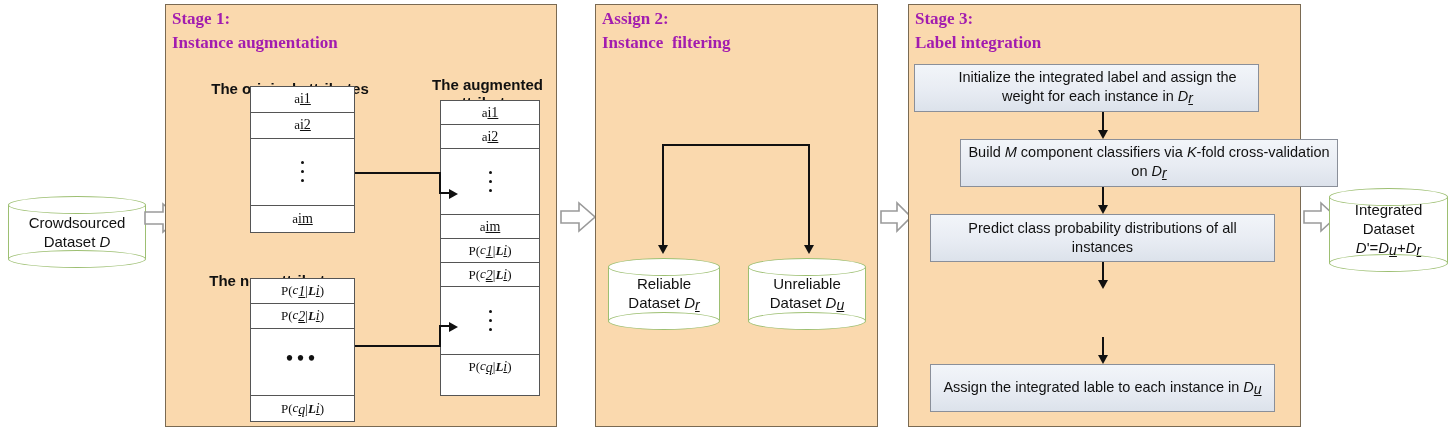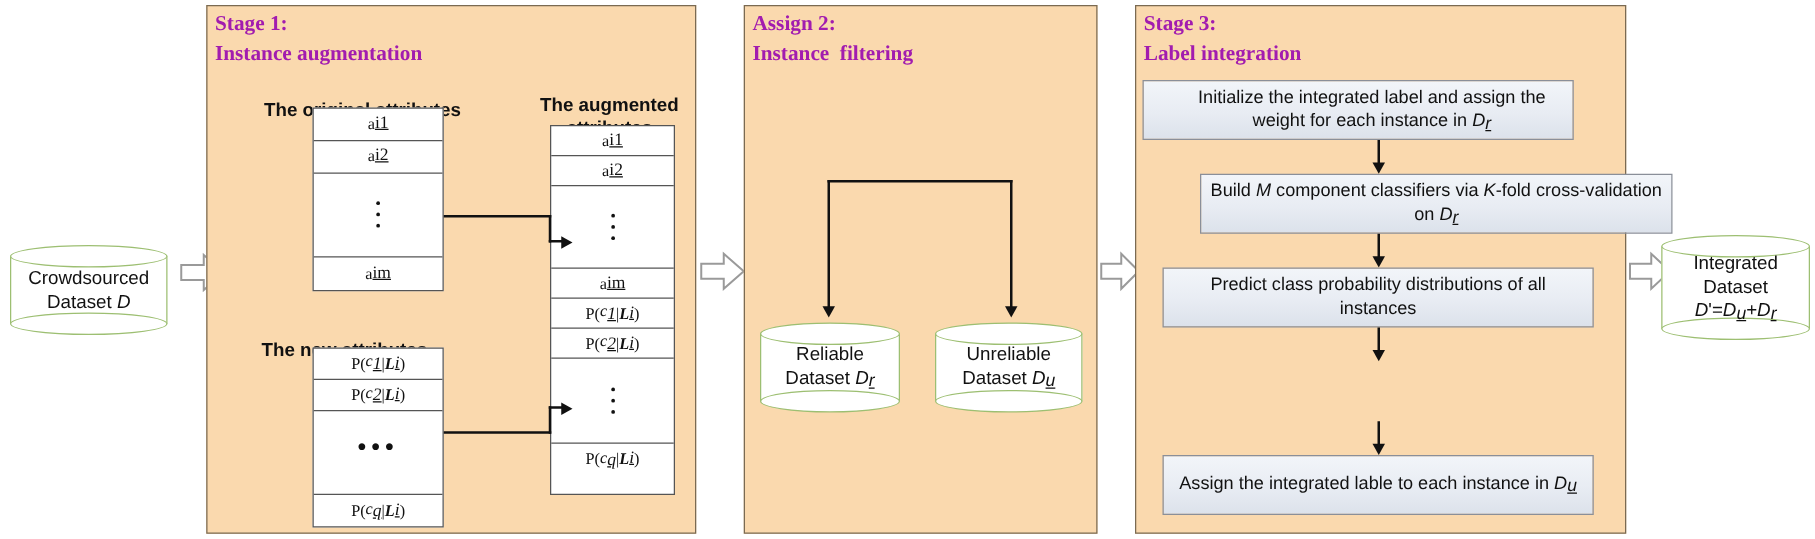--- a/index.html
+++ b/index.html
@@ -166,21 +166,21 @@
   }
 
   
   .block-arrow { position: absolute; }
 </style>
 </head>
 <body>
 
 <div class="canvas">
 
-  <div class="cyl" style="left:8px; top:196px; width:126px; height:72px;">
+  <div class="cyl" style="left:8px; top:196px; width:138px; height:72px;">
     <div class="body"></div>
     <div class="bot"></div>
     <div class="top"></div>
     <div class="label">
       <span>Crowdsourced</span>
       <span><span>Dataset </span><i class="ital">D</i></span>
     </div>
   </div>
 
   <div class="block-arrow" style="left:144px; top:202px; width:36px; height:32px;">

